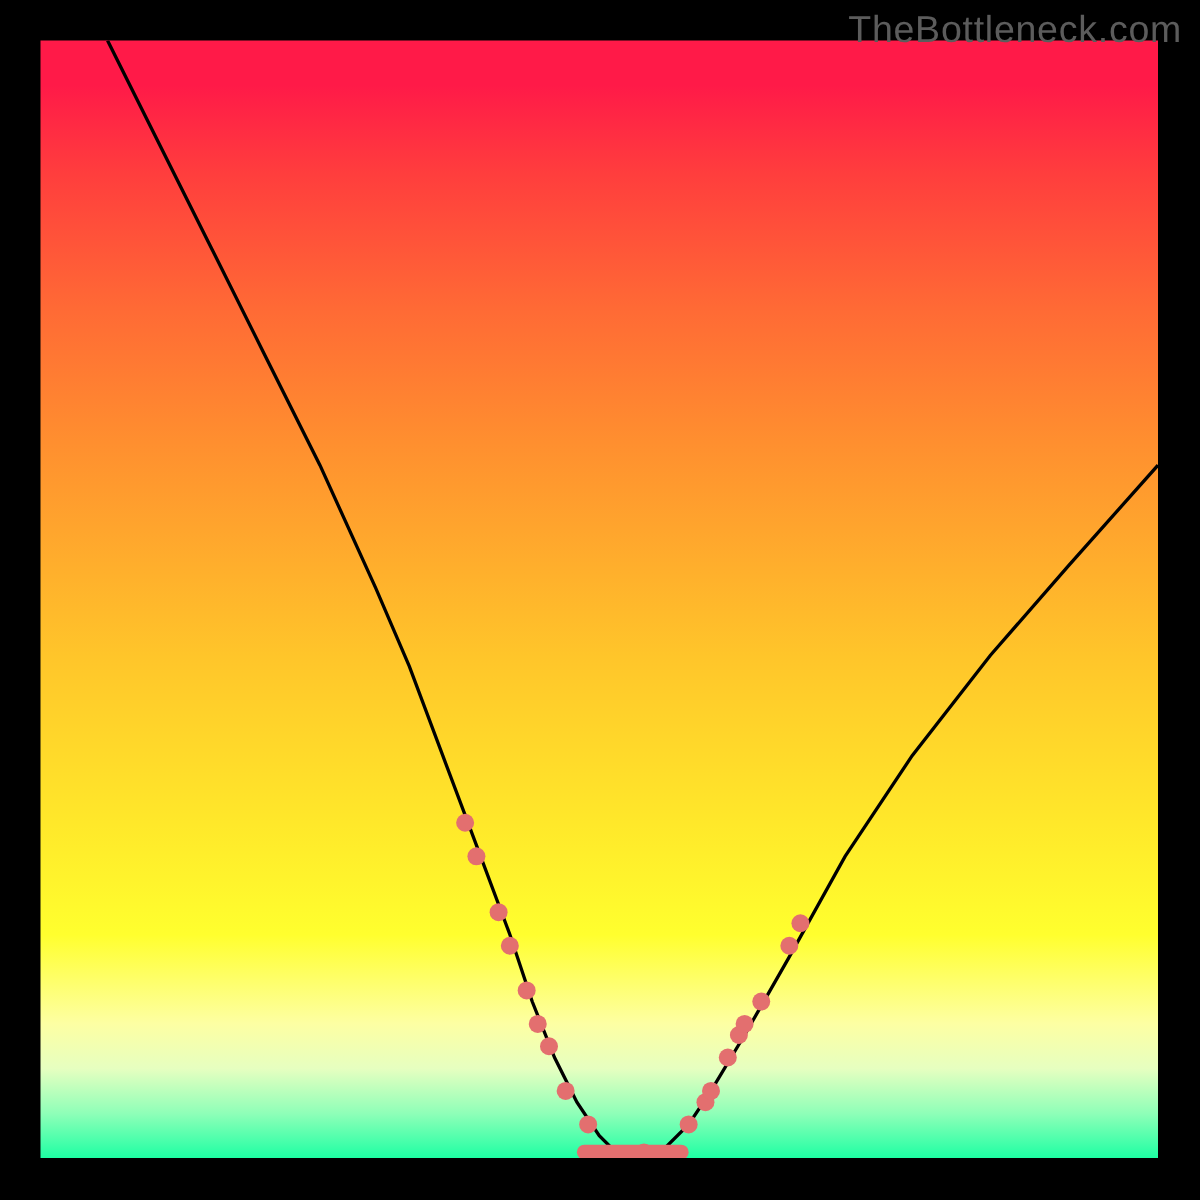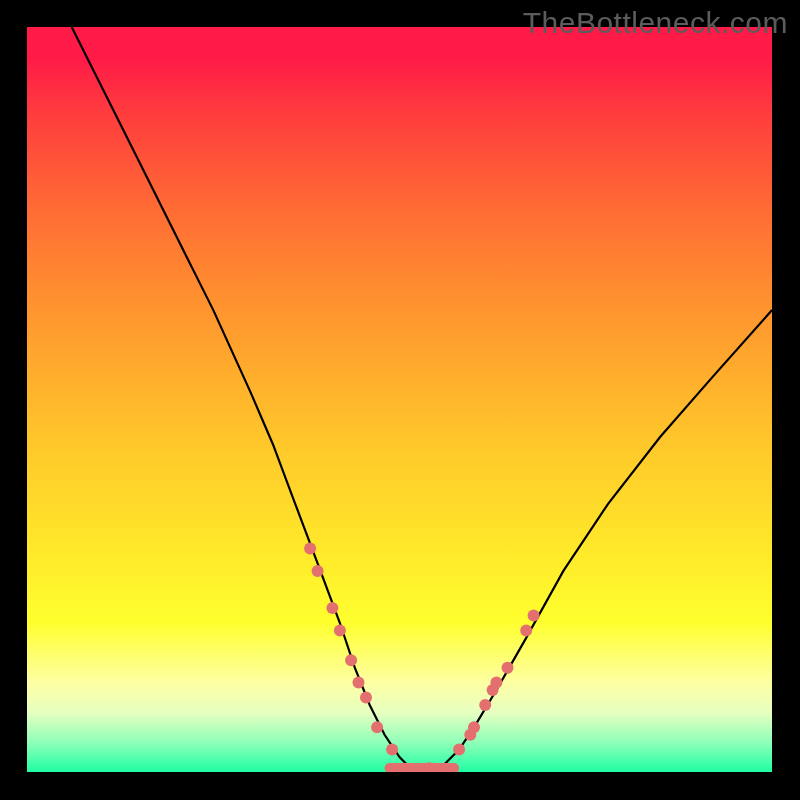--- a/index.html
+++ b/index.html
@@ -29,21 +29,21 @@
       #fdffa3 88%,
       #e6ffc0 92%,
       #8fffb8 96%,
       #1effa3 100%);
   }
   .watermark {
     position: absolute;
     top: 6px;
     right: 12px;
     color: #5c5c5c;
-    font-size: 30px;
+    font-size: 25px;
     letter-spacing: 0.5px;
     z-index: 10;
   }
   svg.curve {
     position: absolute;
     left: 0;
     top: 0;
     width: 745px;
     height: 745px;
   }

